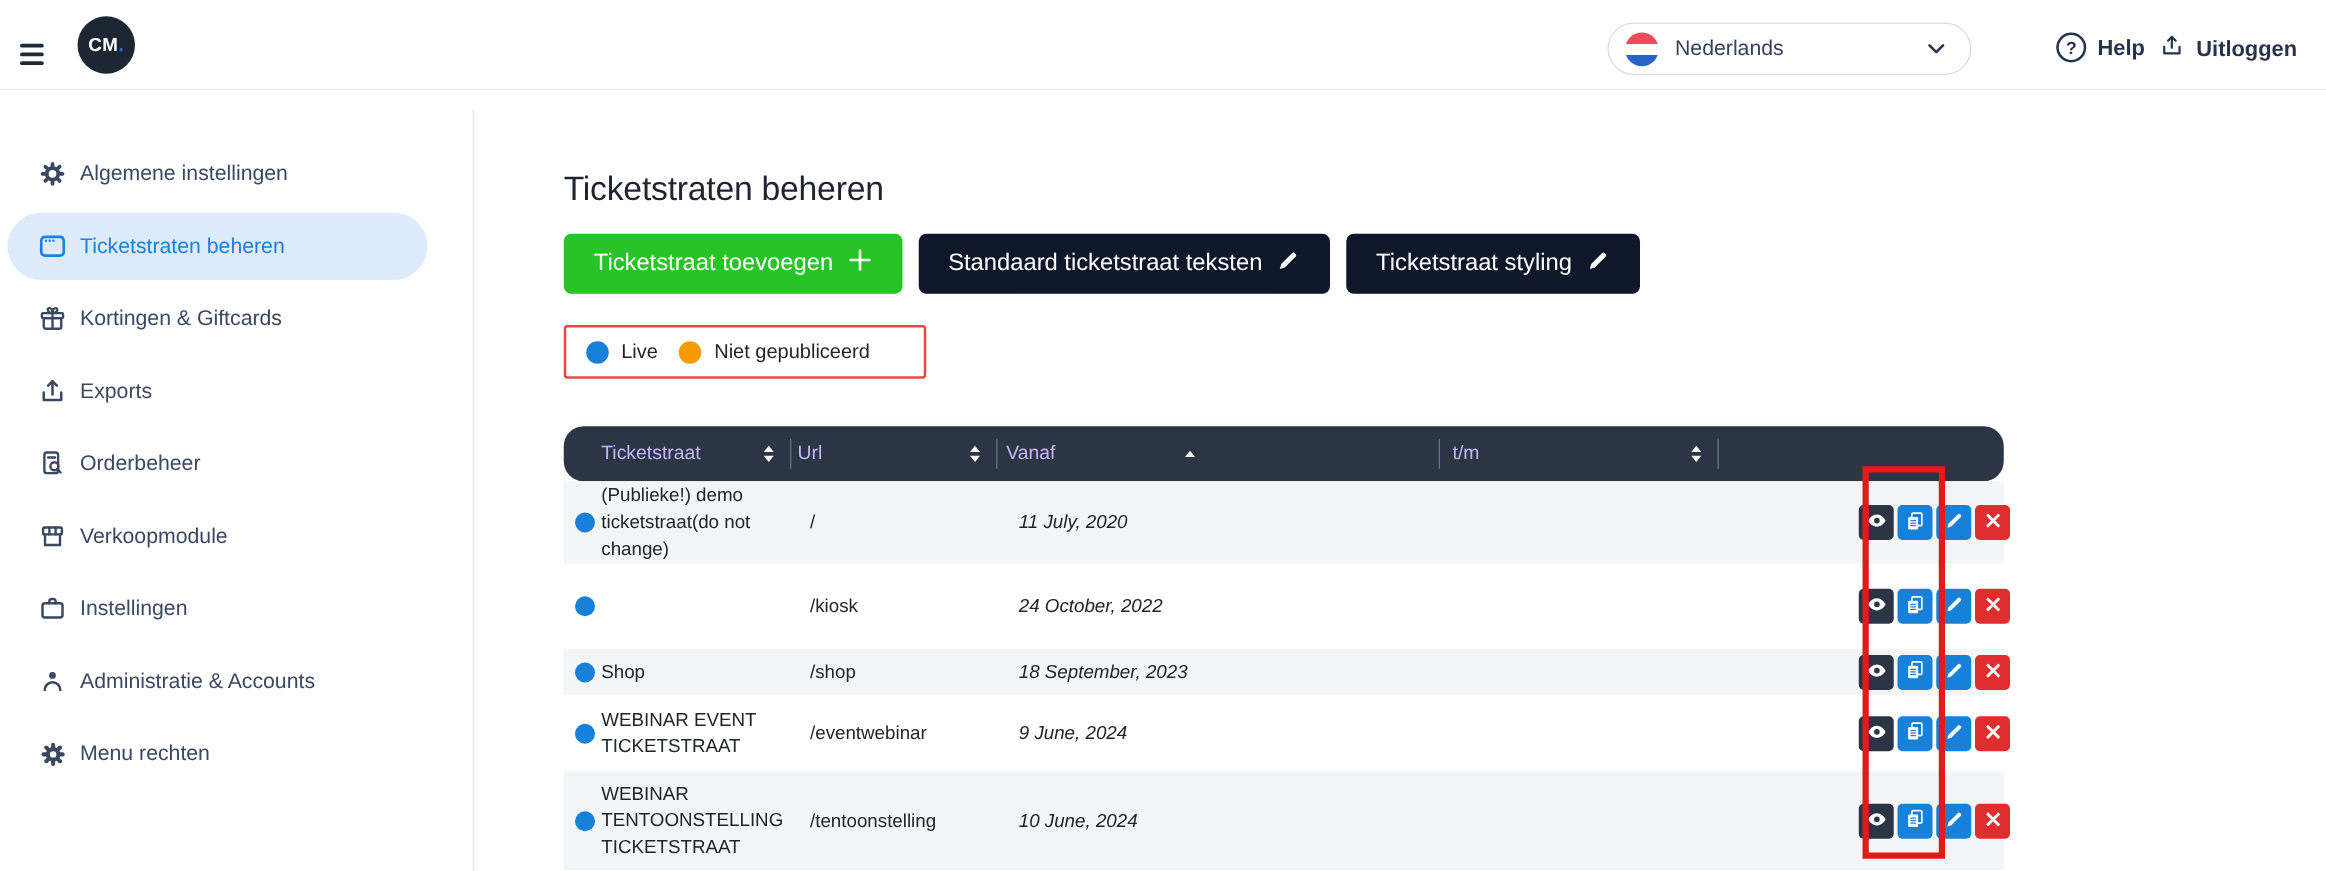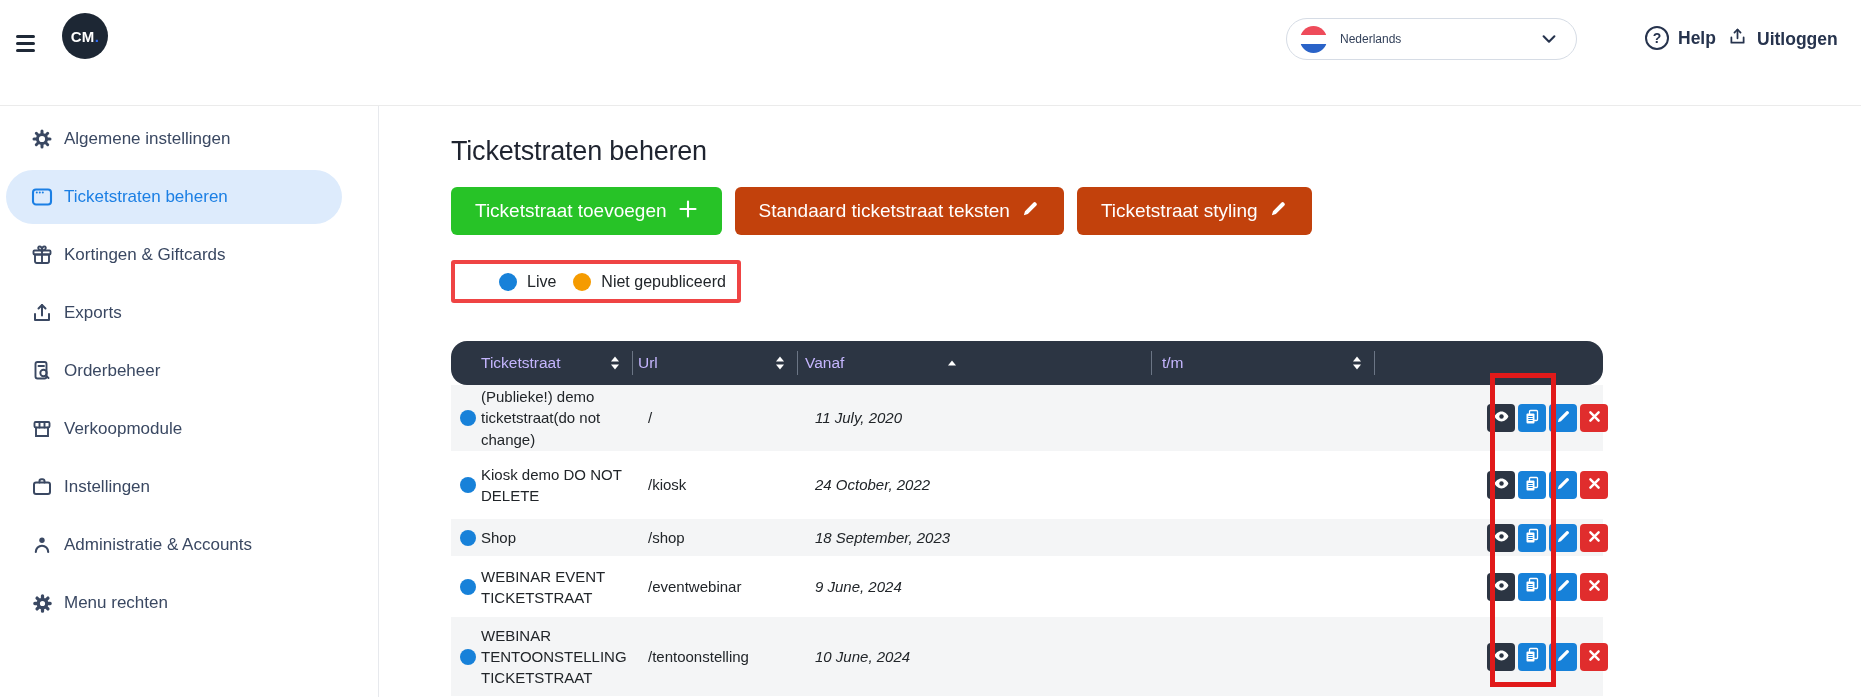--- a/index.html
+++ b/index.html
@@ -1,35 +1,35 @@
 <!DOCTYPE html>
 <html><head>
 <meta charset="utf-8">
 <style>
   * { margin:0; padding:0; box-sizing:border-box; }
   body { background:#fff; }
   .page { position:relative; width:1861px; height:697px; background:#fff; overflow:hidden;
           font-family:"Liberation Sans", sans-serif; color:#212529; }
 
   
-  .topbar { position:absolute; left:0; top:0; width:1861px; height:106px; background:#fff;
+  .topbar { position:absolute; left:0; top:0; width:1861px; height:72px; background:#fff;
             border-bottom:1px solid #ebebeb; z-index:5; }
   .burger { position:absolute; left:16px; top:31px; width:20px; height:24px; display:flex;
             flex-direction:column; justify-content:center; gap:4px; cursor:pointer; }
   .burger i { display:block; width:19px; height:3px; background:#1f2937; border-radius:2px; }
   .logo { position:absolute; left:62px; top:13px; width:46px; height:46px; border-radius:50%;
           background:#1d2734; color:#fff; display:flex; align-items:center; justify-content:center;
           font-weight:700; font-size:15px; letter-spacing:.4px; cursor:pointer; }
   .logo .dot { color:#2e6bf6; }
   .lang-pill { position:absolute; left:1286px; top:18px; width:291px; height:42px;
                border:1px solid #d6dce5; border-radius:22px; display:flex; align-items:center;
                padding:0 18px 0 13px; background:#fff; cursor:pointer; }
   .flag { width:27px; height:27px; border-radius:50%;
           background:linear-gradient(#ee4b5a 34%, #ffffff 34% 66%, #2a63c8 66%); }
-  .lang-label { margin-left:13px; font-size:12px; color:#33415a; }
+  .lang-label { margin-left:13px; font-size:17px; color:#33415a; }
   .chev { margin-left:auto; display:flex; }
   .tb-link { position:absolute; top:26px; display:flex; align-items:center; gap:9px;
              color:#26334d; font-weight:700; font-size:17.5px; cursor:pointer; }
   .help { left:1620px;padding-left:25px; }
   .logout { left:1727px; }
   .qmark { width:24px; height:24px; border:2.2px solid #26334d; border-radius:50%;
            display:flex; align-items:center; justify-content:center; font-size:14px; font-weight:700; }
   .qmark::before { content:"?"; }
 
   
@@ -45,25 +45,25 @@
   .nav-item.active .nav-label { color:#1b7fe4; }
 
   
   .title { position:absolute; left:451px; top:136px; font-size:27px; font-weight:500;
            color:#1f2430; letter-spacing:-.2px; }
   .btnrow { position:absolute; left:451px; top:187px; display:flex; gap:13px; }
   .btn { height:48px; border:none; border-radius:6px; color:#fff; font-size:19px;
          font-family:"Liberation Sans",sans-serif; display:flex; align-items:center;
          padding:0 24px; gap:11px; cursor:pointer; }
   .btn.green { background:#27c327; }
-  .btn.blue  { background:#c2410c;text-align:right; }
+  .btn.blue  { background:#0f172a;text-align:right; }
 
   .legend { position:absolute; left:451px; top:260px; width:290px; height:43px;
-            border:4px solid #ef4444; border-radius:3px; display:flex; align-items:center;
-            padding-left:44px; background:#fff; }
+            border:2px solid #ef4444; border-radius:3px; display:flex; align-items:center;
+            padding-left:16px; background:#fff; }
   .ldot { width:18px; height:18px; border-radius:50%; flex:0 0 auto; }
   .ldot.blue { background:#1781d9; }
   .ldot.orange { background:#f59b00; margin-left:17px; }
   .llabel { font-size:16px; color:#212529; margin-left:10px; }
 
   
   .table { position:absolute; left:451px; top:341px; width:1152px; }
   .thead { position:relative; height:44px; background:#2c3543; border-radius:16px; color:#c4b5fd; }
   .hcell { position:absolute; top:0; height:44px; display:flex; align-items:center;
            font-size:15.5px; font-weight:500; cursor:pointer; }
@@ -339,21 +339,20 @@
         <button class="abtn red">
             <span><svg width="15" height="15" viewBox="0 0 16 16">
                 <path d="M3.6 3.6l8.8 8.8M12.4 3.6l-8.8 8.8" stroke="#fff" stroke-width="2.6" stroke-linecap="round"></path>
               </svg></span>
           </button>
       </div>
     </div>
 
     <div class="trow" style="height:68px">
       <span class="sdot"></span>
-      <div class="cell c-name">Kiosk demo DO NOT DELETE</div>
       <div class="cell c-url">/kiosk</div>
       <div class="cell c-date">24 October, 2022</div>
       <div class="acts">
         <button class="abtn dark">
             <span><svg width="17" height="17" viewBox="0 0 16 16">
                 <path d="M8 3.4C4.8 3.4 2.6 6 1.8 7.3a1.2 1.2 0 000 1.4C2.6 10 4.8 12.6 8 12.6s5.4-2.6 6.2-3.9a1.2 1.2 0 000-1.4C13.4 6 11.2 3.4 8 3.4z" fill="#fff"></path>
                 <circle cx="8" cy="8" r="2.1" fill="#2c3543"></circle>
               </svg></span>
           </button>
         <button class="abtn blu">

